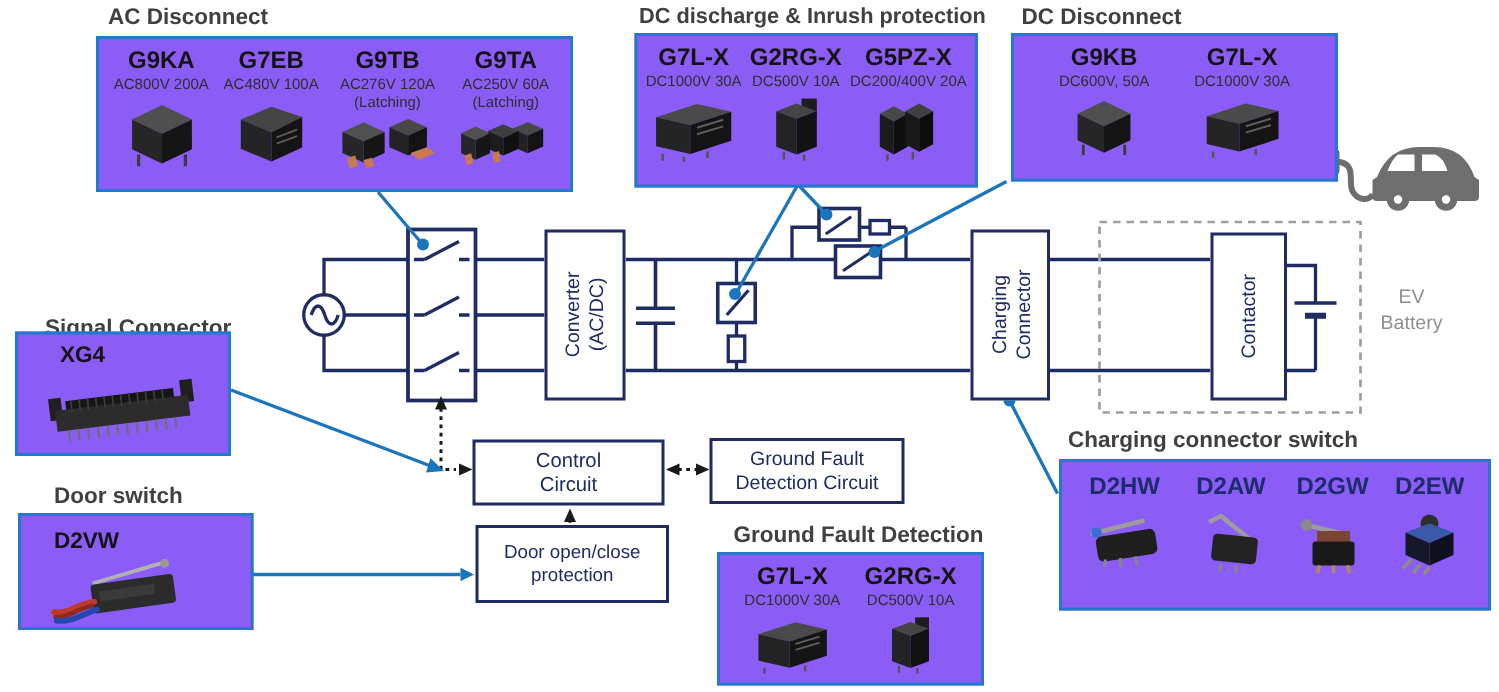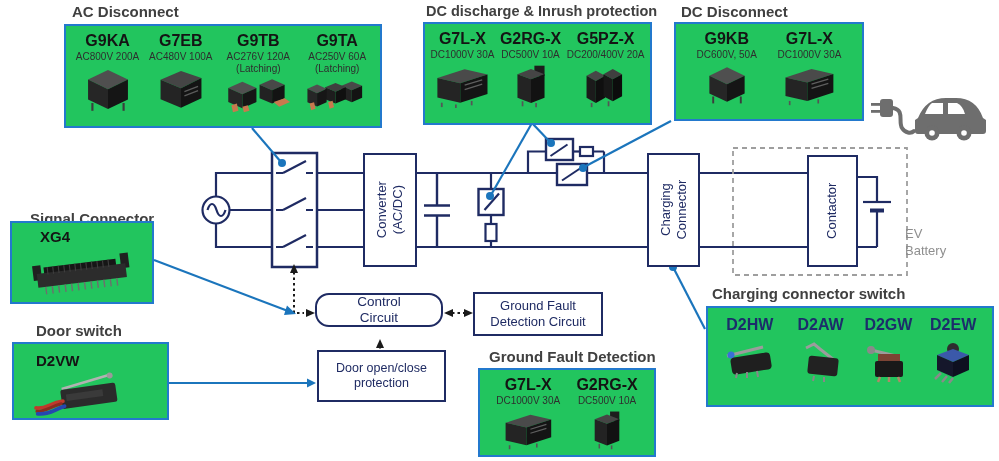--- a/index.html
+++ b/index.html
@@ -1,34 +1,34 @@
 <!DOCTYPE html>
 <html><head>
 <meta charset="utf-8">
 <style>
   html,body{margin:0;padding:0;background:#fff;}
   #canvas{position:relative;width:999px;height:461px;background:#fff;overflow:hidden;
           font-family:"Liberation Sans",sans-serif;}
   svg.layer{position:absolute;left:0;top:0;}
   .ctitle{position:absolute;color:#404040;font-weight:bold;font-size:15px;white-space:nowrap;}
-  .callout{position:absolute;border:2px solid #2379cd;background:#22c55e;box-sizing:border-box;}
+  .callout{position:absolute;border:2px solid #2379cd;background:#8b5cf6;box-sizing:border-box;}
   .products{display:flex;justify-content:space-evenly;align-items:flex-start;width:100%;height:100%;
             padding-top:6px;box-sizing:border-box;}
   .product{display:flex;flex-direction:column;align-items:center;}
   .pname{font-weight:bold;font-size:16px;color:#141414;line-height:1.15;white-space:nowrap;}
   .pname.navy{color:#1c2d6b;}
   .pspec{font-size:10px;color:#2e2e2e;line-height:1.3;white-space:nowrap;}
   .pnote{font-size:10px;color:#2e2e2e;line-height:1.1;white-space:nowrap;}
   .pimg{margin-top:3px;line-height:0;}
   .bigname{position:absolute;font-weight:bold;font-size:15px;color:#141414;}
   .cbox{position:absolute;border:2.5px solid #1f2b63;background:#fff;box-sizing:border-box;
         display:flex;align-items:center;justify-content:center;color:#1f2b63;}
   .label2{text-align:center;line-height:1.2;font-size:13.5px;}
   .rot{transform:rotate(-90deg);text-align:center;line-height:1.2;font-size:13px;white-space:nowrap;}
-  .evtext{position:absolute;color:#8f8f8f;font-size:13px;text-align:left;line-height:1.3;margin-top:36px;}
+  .evtext{position:absolute;color:#8f8f8f;font-size:13px;text-align:center;line-height:1.3;}
 </style>
 </head>
 <body>
 
 <div id="canvas">
 
   <svg class="layer" width="999" height="461" viewBox="0 0 999 461">
 
     <g stroke="#1f2b63" stroke-width="2.2" fill="none">
       <circle cx="216" cy="210" r="13.5"></circle>
@@ -145,21 +145,21 @@
     <div class="rot">
       <div>Charging</div>
       <div>Connector</div>
     </div>
   </div>
 
   <div class="cbox" style="left:807px;top:155px;width:51px;height:112px;">
     <div class="rot">Contactor</div>
   </div>
 
-  <div class="cbox" style="left:315px;top:293px;width:128px;height:34px;border-radius:14px;">
+  <div class="cbox" style="left:315px;top:293px;width:128px;height:44px;">
     <div class="label2">
       <div>Control</div>
       <div>Circuit</div>
     </div>
   </div>
 
   <div class="cbox" style="left:473px;top:292px;width:130px;height:44px;">
     <div class="label2" style="font-size:13px;">
       <div>Ground Fault</div>
       <div>Detection Circuit</div>
@@ -294,21 +294,21 @@
             <polygon points="35,18 46,12 46,38 35,44" fill="#0c0c0c"></polygon>
             <line x1="10" y1="46" x2="10" y2="51" stroke="#555555" stroke-width="2"></line>
             <line x1="30" y1="44" x2="30" y2="50" stroke="#555555" stroke-width="2"></line>
           </svg>
         </div>
       </div>
     </div>
   </div>
 
   <div class="ctitle" style="left:681px;top:3px;">DC Disconnect</div>
-  <div class="callout" style="left:674px;top:22px;width:190px;height:99px;">
+  <div class="callout" style="left:674px;top:22px;width:218px;height:99px;">
     <div class="products">
       <div class="product">
         <div class="pname">G9KB</div>
         <div class="pspec">DC600V, 50A</div>
         <div class="pimg">
           <svg width="46" height="42" viewBox="0 0 60 54">
             <polygon points="7,15 30,4 53,15 30,26" fill="#4f4f4f"></polygon>
             <polygon points="7,15 30,26 30,49 7,38" fill="#262626"></polygon>
             <polygon points="30,26 53,15 53,38 30,49" fill="#151515"></polygon>
             <line x1="12" y1="42" x2="12" y2="51" stroke="#3c3c3c" stroke-width="2.5"></line>

